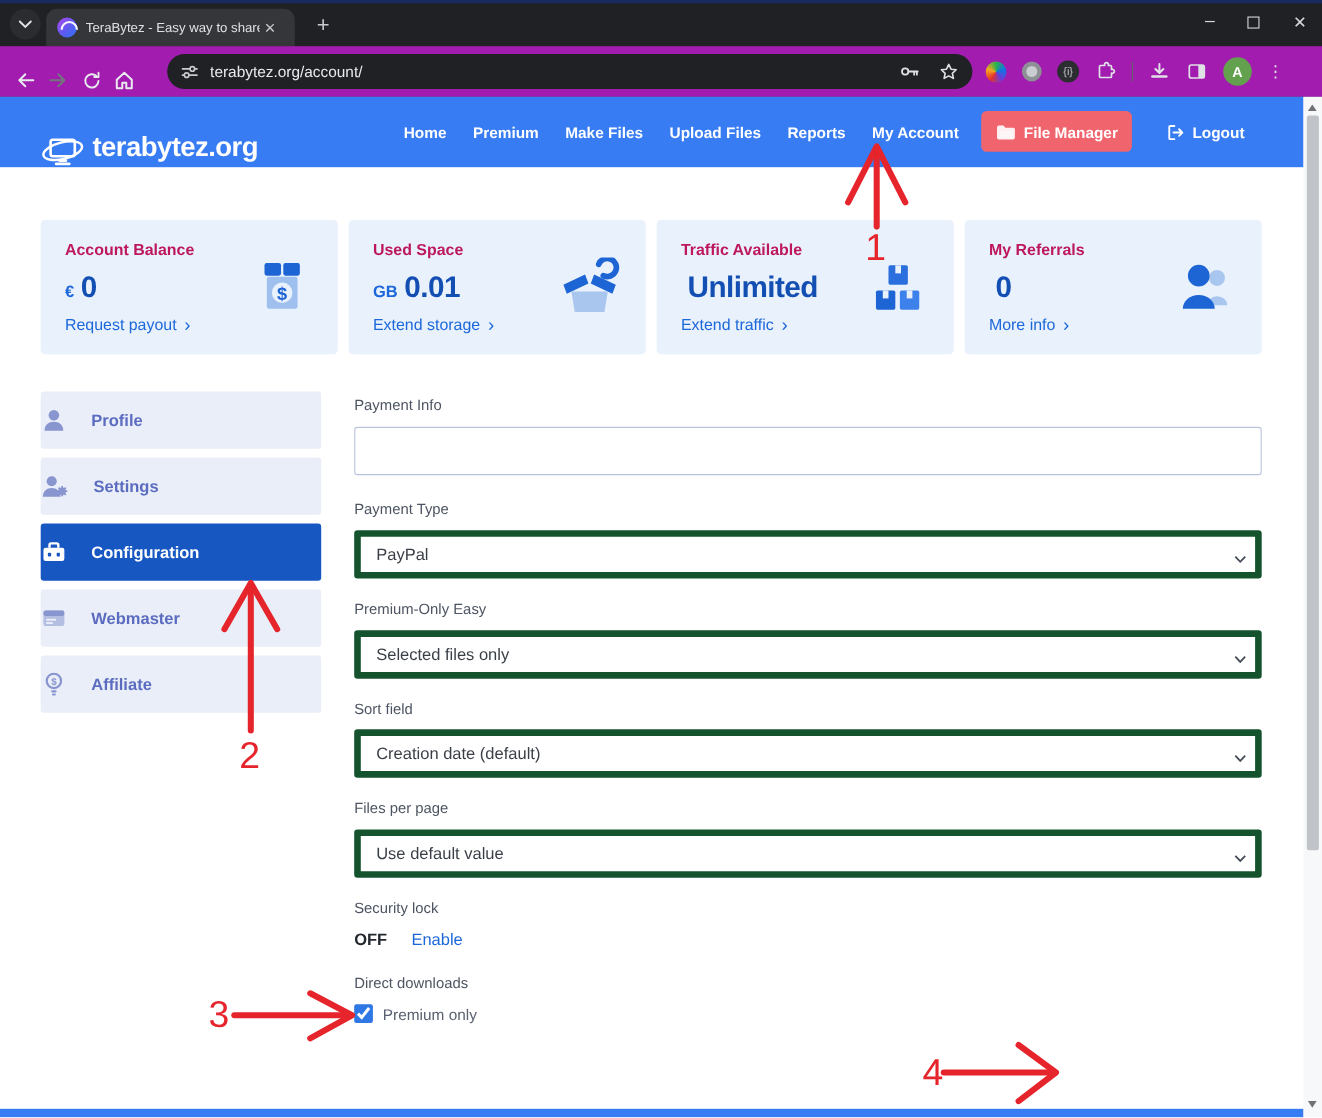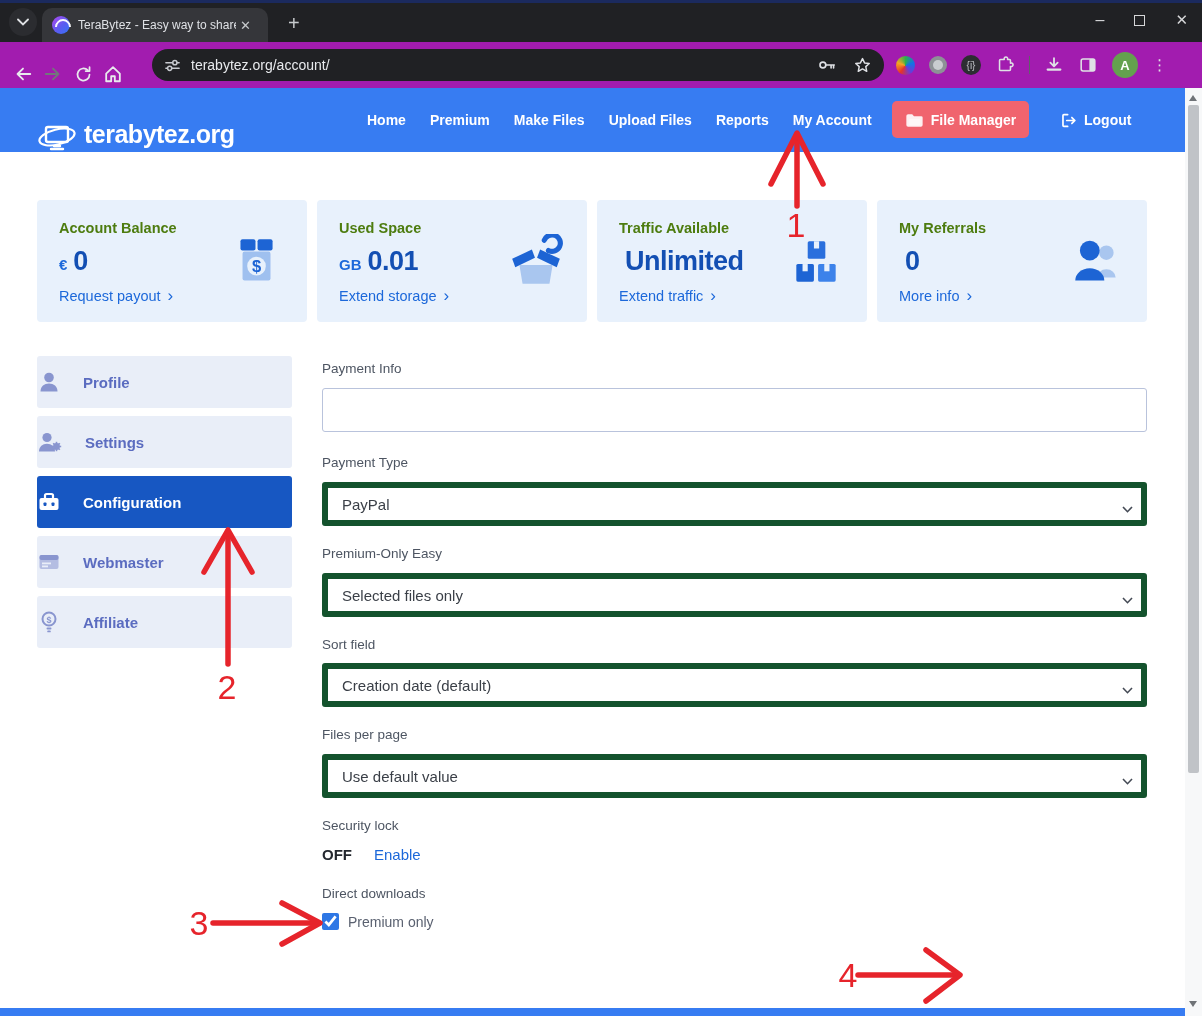--- a/index.html
+++ b/index.html
@@ -39,21 +39,21 @@
   .site-nav { position:absolute; left:0; top:88px; width:1185px; height:64px; background:#377cf2; }
   .brand { position:absolute; left:38px; top:12px; display:flex; gap:4px; color:#fff;margin-top:20px; }
   .brand-text { font-size:25px; font-weight:bold; letter-spacing:-0.5px; }
   .nav-links { position:absolute; left:367px; top:0; height:64px; display:flex; align-items:center; gap:24px; }
   .nav-link { color:#fff; font-size:14px; font-weight:bold; text-decoration:none; white-space:nowrap; }
   .fm-btn { position:absolute; left:892px; top:13px; width:137px; height:37px; background:#f0646e; border:none; border-radius:5px; color:#fff; font-size:14px; font-weight:bold; font-family:inherit; display:flex; align-items:center; justify-content:center; gap:8px; cursor:pointer; }
   .logout { position:absolute; left:1060px; top:0; height:64px; display:flex; align-items:center; gap:7px; color:#fff; font-size:14px; font-weight:bold; text-decoration:none; }
 
   
   .card { position:absolute; top:200px; width:270px; height:122px; background:#e8f1fc; border-radius:4px; padding:20px 22px; }
-  .card-title { font-size:14.5px; font-weight:bold; color:#4d7c0f; }
+  .card-title { font-size:14.5px; font-weight:bold; color:#be185d; }
   .card-value-row { margin-top:10px; display:flex; align-items:baseline; gap:6px; }
   .card-unit { font-size:15px; font-weight:bold; color:#1c68da; }
   .card-value { font-size:27px; font-weight:bold; color:#134fb3; letter-spacing:-0.5px; }
   .card-link { margin-top:11px; display:flex; align-items:center; gap:7px; font-size:14.5px; color:#1c68da; text-decoration:none; width:max-content; }
   .card-link .chev { font-size:17px; line-height:14px; }
   .card-icon { position:absolute; right:22px; top:34px; width:58px; height:58px; }
 
   
   .side-item { position:absolute; left:37px; width:255px; height:52px; background:#e9eef8; border-radius:3px; display:flex; align-items:center; gap:22px; cursor:pointer; color:#8995cf; }
   .side-label { font-size:15px; font-weight:bold; color:#5b6cc0; }

